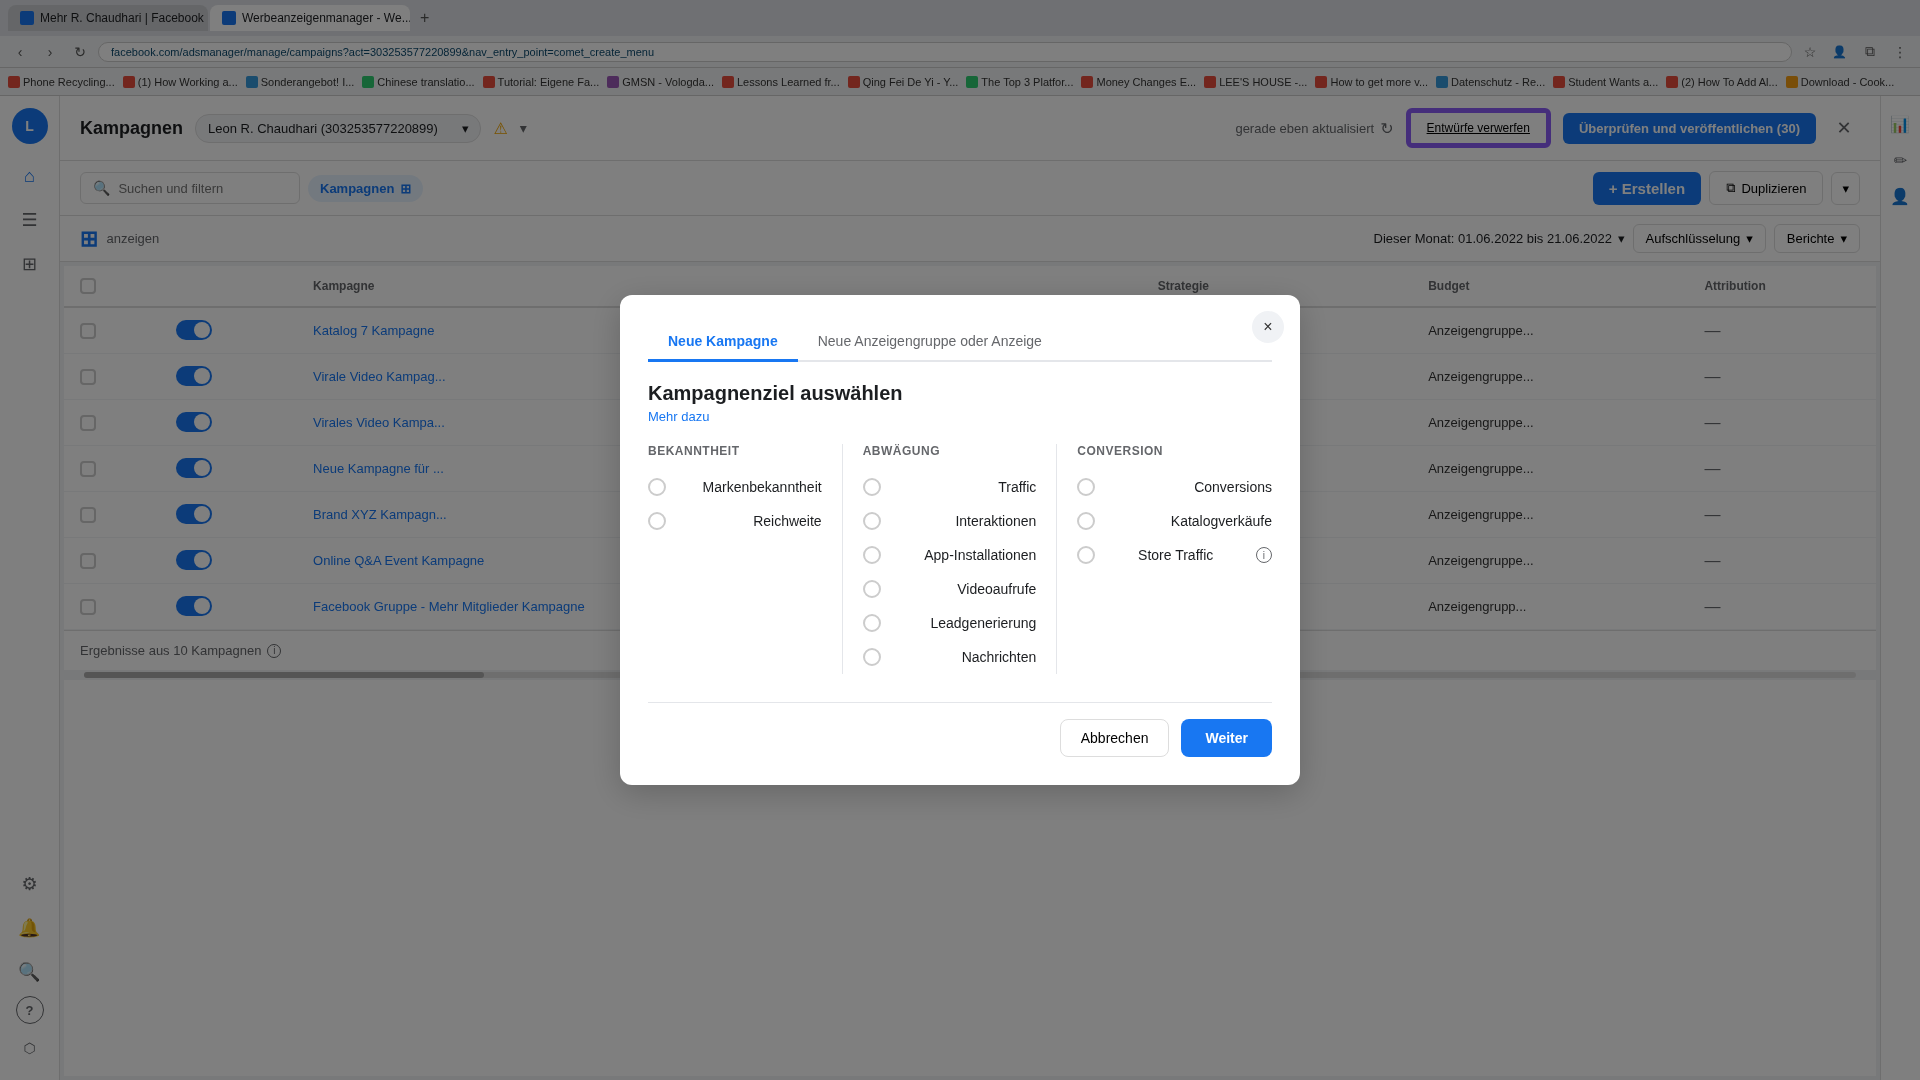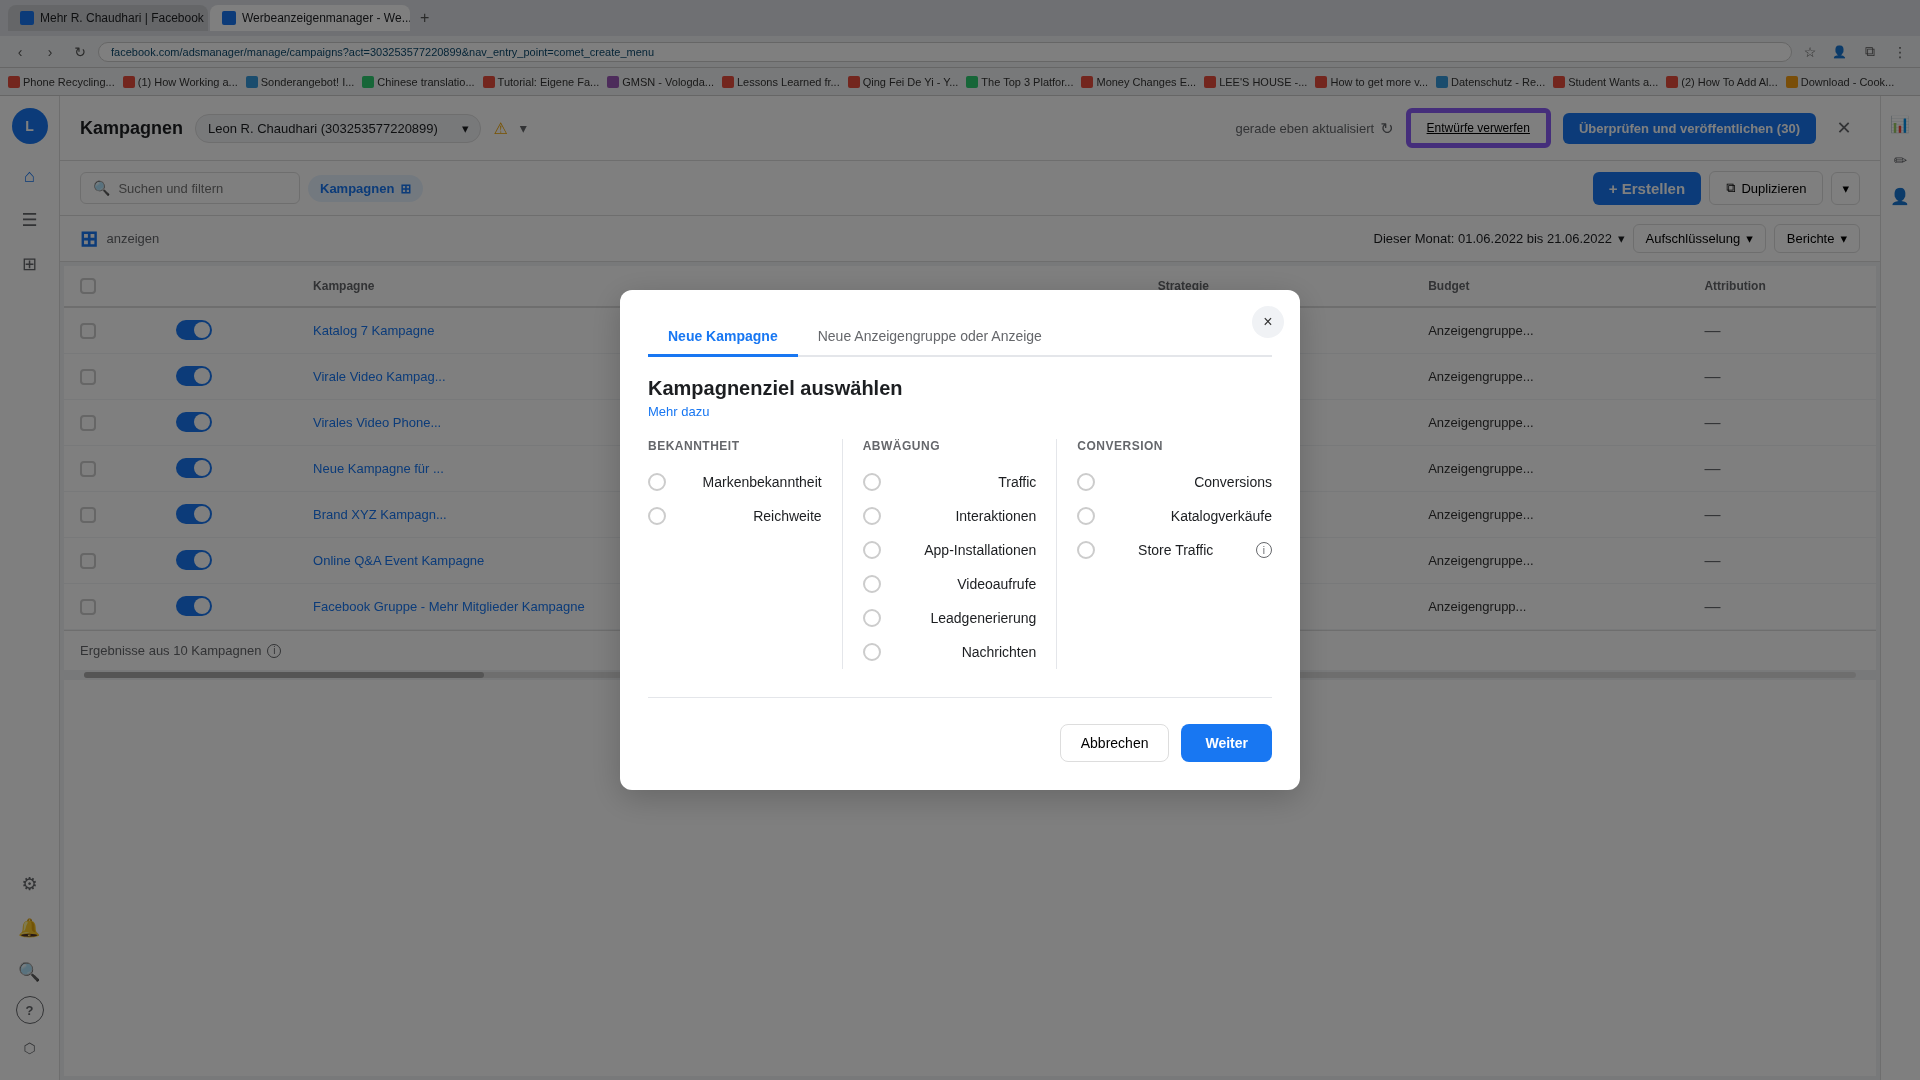--- a/index.html
+++ b/index.html
@@ -96,21 +96,21 @@
     .modal-close { position: absolute; top: 16px; right: 16px; width: 32px; height: 32px; border-radius: 50%; background: #f0f2f5; display: flex; align-items: center; justify-content: center; cursor: pointer; font-size: 16px; color: #333; border: none; }
 
     .options-grid { display: grid; grid-template-columns: 1fr 1fr 1fr; gap: 0 20px; }
     .options-column { display: flex; flex-direction: column; gap: 0; }
     .column-header { font-size: 12px; font-weight: 600; color: #65676b; margin-bottom: 12px; text-transform: uppercase; letter-spacing: 0.5px; }
     .option-item { display: flex; align-items: center; gap: 10px; padding: 8px 0; cursor: pointer; justify-content: space-between; }
     .radio { width: 18px; height: 18px; border-radius: 50%; border: 2px solid #ccc; flex-shrink: 0; background: #fff; display: flex; align-items: center; justify-content: center; }
     .option-label { font-size: 14px; color: #1c1e21; }
     .option-info { width: 16px; height: 16px; border-radius: 50%; border: 1px solid #65676b; display: inline-flex; align-items: center; justify-content: center; font-size: 10px; color: #65676b; cursor: pointer; flex-shrink: 0; }
 
-    .modal-footer { display: flex; justify-content: flex-end; gap: 12px; margin-top: 28px; padding-top: 26px; border-top: 1px solid #e4e6ea; }
+    .modal-footer { display: flex; justify-content: flex-end; gap: 12px; margin-top: 28px; padding-top: 16px; border-top: 1px solid #e4e6ea; }
     .btn-cancel { padding: 10px 20px; border: 1px solid #ddd; border-radius: 8px; background: #fff; font-size: 14px; cursor: pointer; font-weight: 500; }
     .btn-next { padding: 10px 24px; background: #1877f2; color: #fff; border: none; border-radius: 8px; font-size: 14px; font-weight: 600; cursor: pointer; }
 
     
     .column-divider { border-right: 1px solid #e4e6ea; padding-right: 20px; margin-right: 0; }
   </style>
 </head>
 <body>
 
 <div>
@@ -278,21 +278,21 @@
             <td><span class="cell-text">Anzeigengruppe...</span></td>
             <td><span class="cell-dash">—</span></td>
           </tr>
           <tr>
             <td>
                 <div class="checkbox"></div>
               </td>
             <td><div class="toggle">
                   <div class="toggle-knob"></div>
                 </div></td>
-            <td><a class="campaign-link">Virales Video Phone...</a></td>
+            <td><a class="campaign-link">Virales Video Kampa...</a></td>
             <td></td>
               <td></td>
             <td><span class="cell-text">Strategie...</span></td>
             <td><span class="cell-text">Anzeigengruppe...</span></td>
             <td><span class="cell-dash">—</span></td>
           </tr>
           <tr>
             <td>
                 <div class="checkbox"></div>
               </td>

